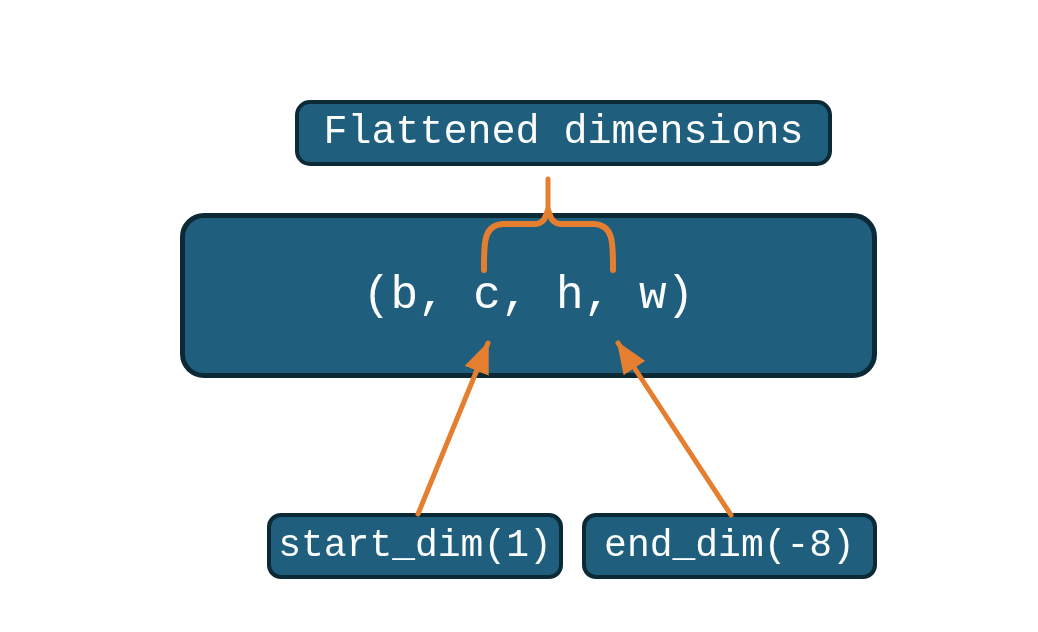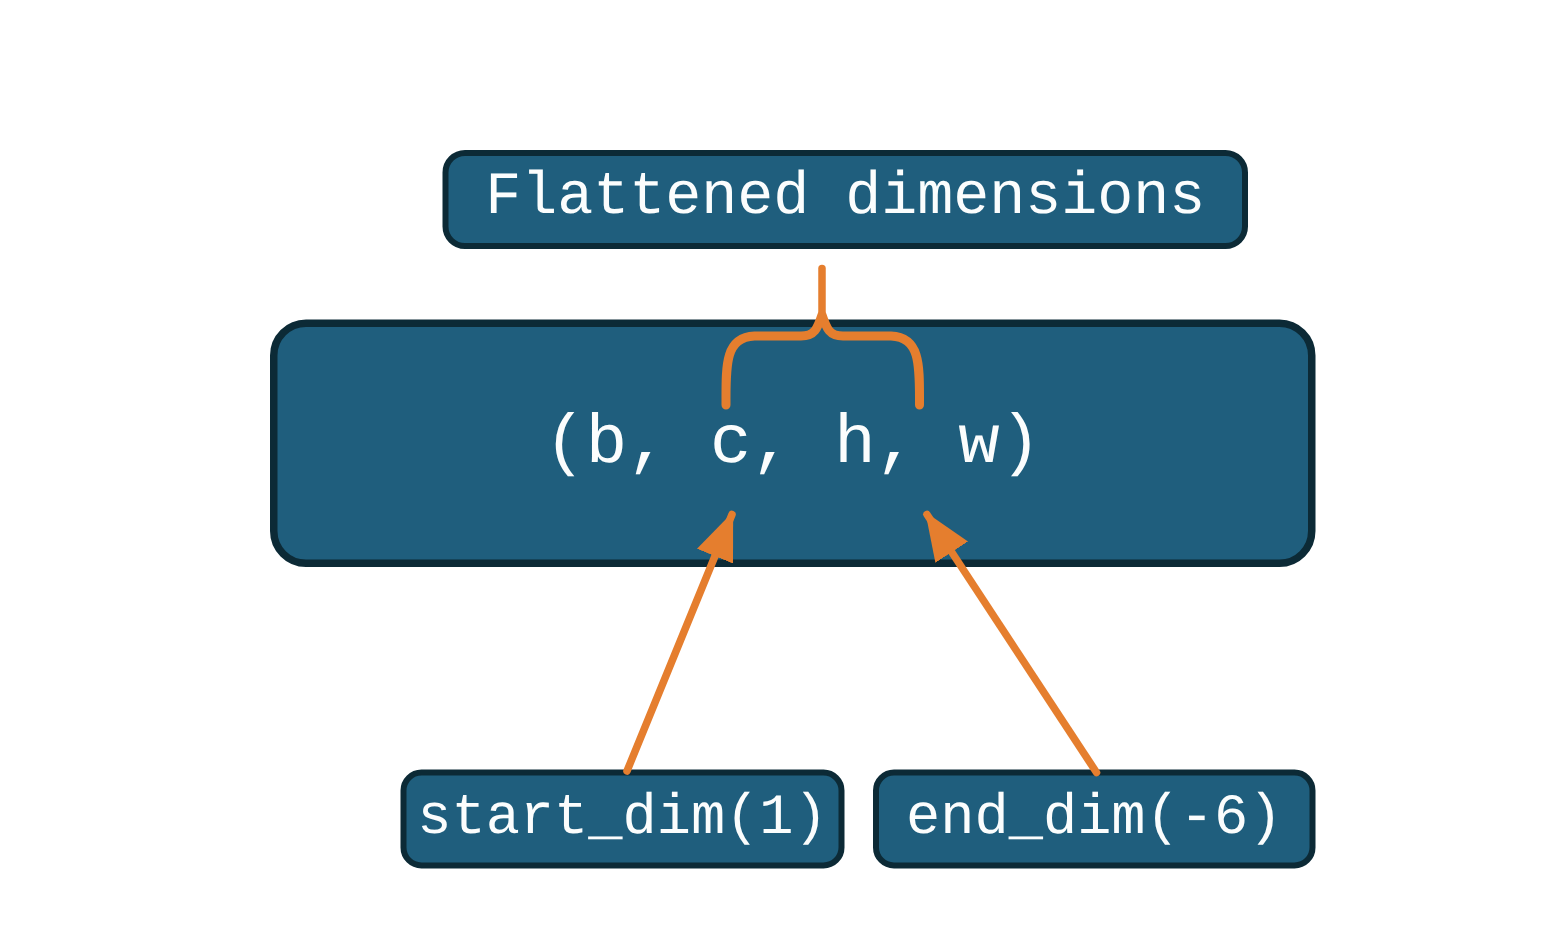--- a/index.html
+++ b/index.html
@@ -77,21 +77,21 @@
 
   <div class="node node-main">
     <span>(b, c, h, w)</span>
   </div>
 
   <div class="node node-small node-start">
     <span>start_dim(1)</span>
   </div>
 
   <div class="node node-small node-end">
-    <span>end_dim(-6)</span>
+    <span>end_dim(-8)</span>
   </div>
 
   <svg class="connector-layer" viewBox="0 0 1038 632" xmlns="http://www.w3.org/2000/svg">
     <defs>
       <marker id="arrowhead" markerUnits="userSpaceOnUse" markerWidth="34" markerHeight="28" refX="30" refY="13" orient="auto">
         <path class="arrowhead-fill" d="M0,0 L32,13 L0,26 Z"></path>
       </marker>
     </defs>
 
     <path class="connector-stroke" stroke-width="5" d="M 548 179 L 548 208"></path>

